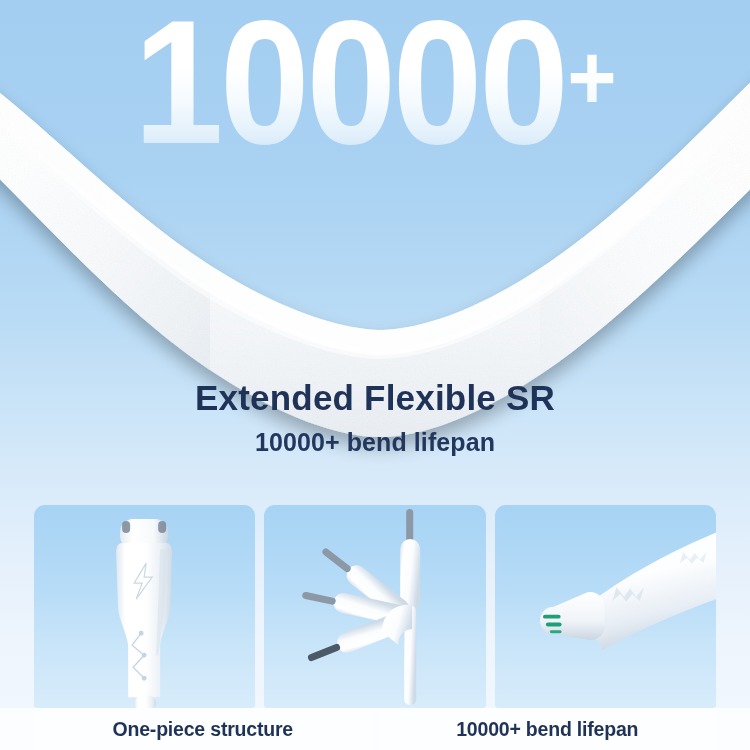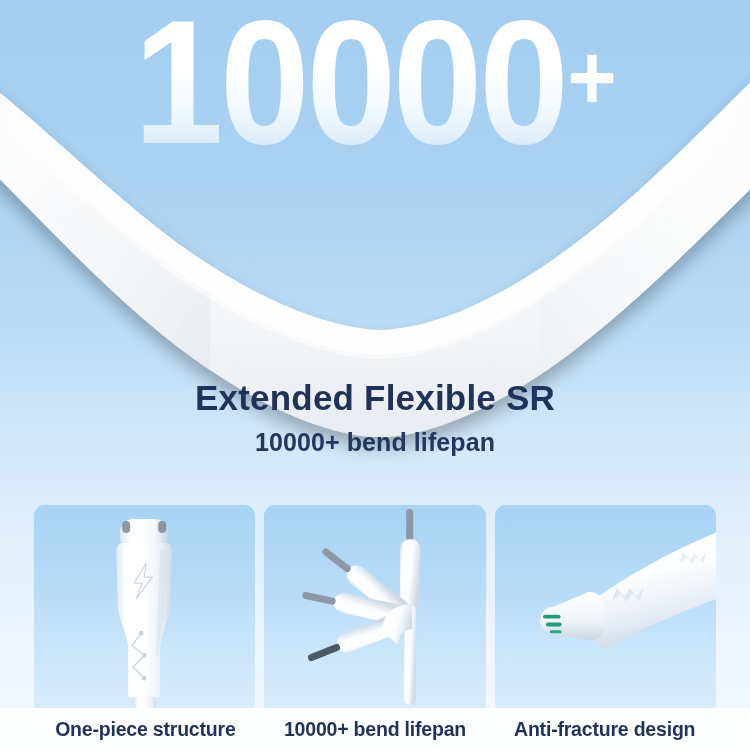--- a/index.html
+++ b/index.html
@@ -404,16 +404,15 @@
           <path d="M 192,48 l 7,8 l 5,-7 l 5,7 l 7,-8 l -3,11 l -7,-5 l -5,6 l -5,-6 l -7,5 Z" opacity="0.7"></path>
         </g>
       </svg>
     </div>
   </div>
 
   <div class="cap-band"></div>
   <div class="captions">
     <div class="caption">One-piece structure</div>
     <div class="caption">10000+ bend lifepan</div>
-    <div class="caption">Anti-fracture design</div>
   </div>
 
 </div>
 
 </body></html>

